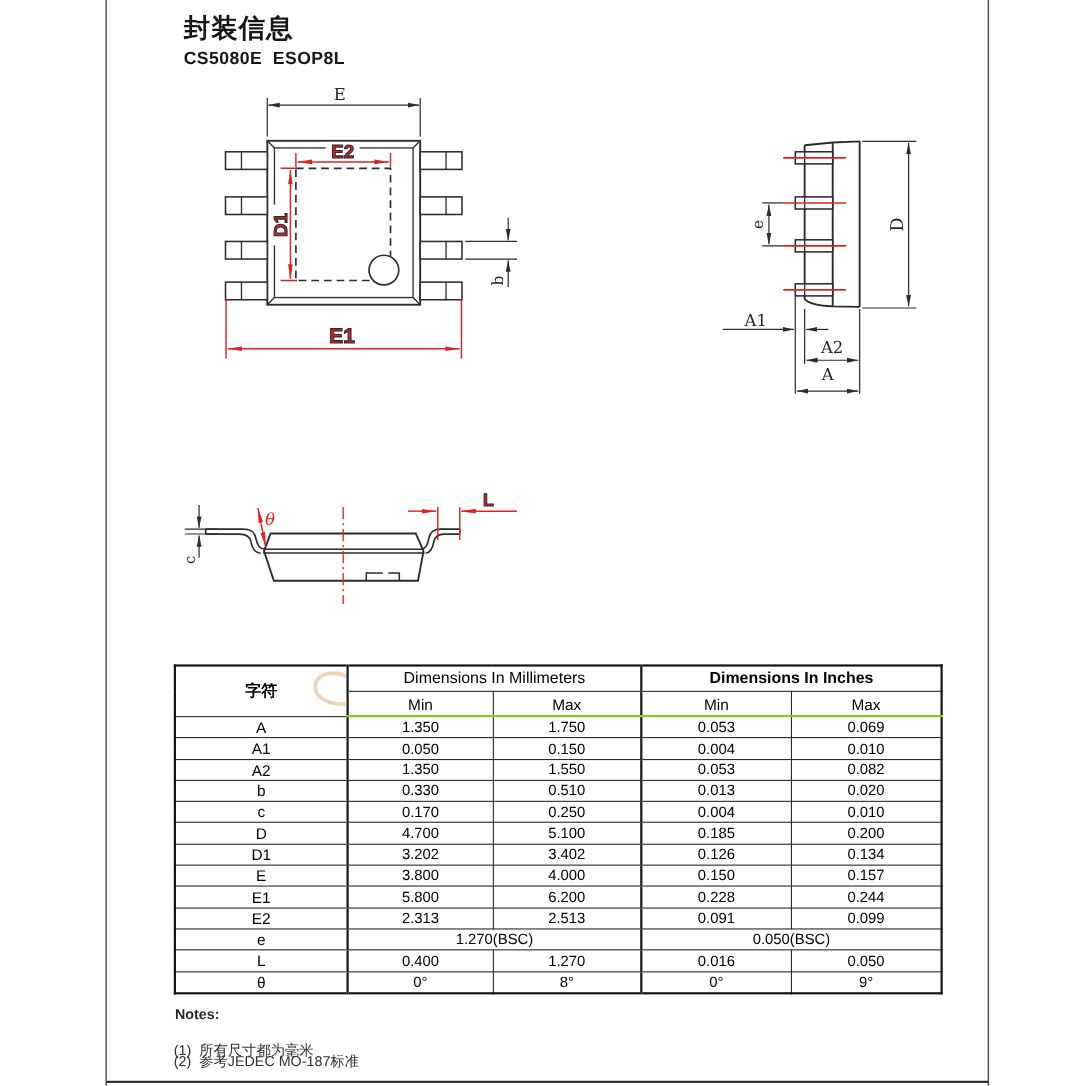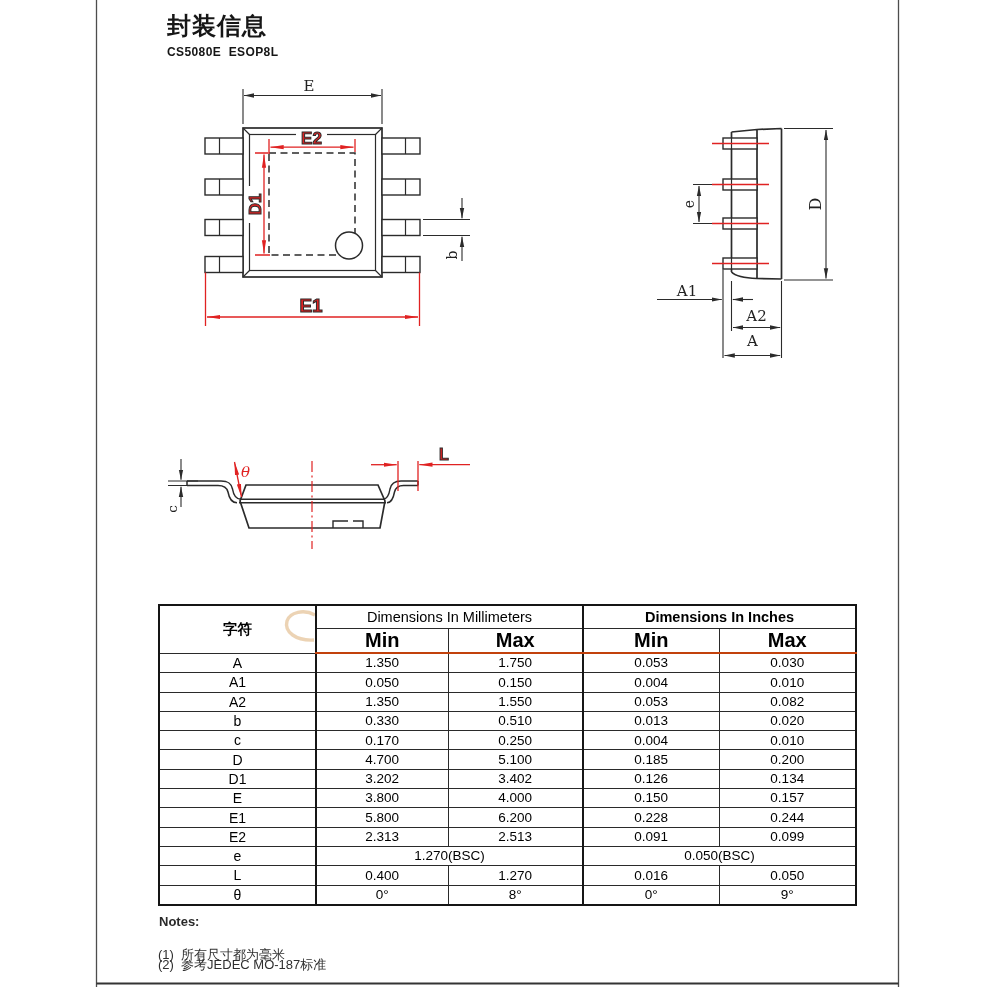--- a/index.html
+++ b/index.html
@@ -6,34 +6,34 @@
   body {
     width:991px; height:987px; position:relative; background:#ffffff;
     font-family:"Liberation Sans","DejaVu Sans",sans-serif; overflow:hidden; color:#1e1e1e;
   }
   .art { position:absolute; left:0; top:0; z-index:1; }
   .page-title {
     position:absolute; left:167px; top:10px; font-size:24px; font-weight:bold;
     color:#161616; letter-spacing:1px; z-index:3;
   }
   .page-subtitle {
-    position:absolute; left:167px; top:45px; font-size:12px; font-weight:bold;
+    position:absolute; left:167px; top:45px; font-size:16px; font-weight:bold;
     color:#161616; letter-spacing:0.4px; white-space:pre; z-index:3;
   }
   table.dim {
     position:absolute; left:158px; top:604px; width:697px; z-index:2;
     border-collapse:collapse; table-layout:fixed; background:transparent;
     border:2.2px solid #151515; color:#000000;
   }
   table.dim th, table.dim td {
     border:1.4px solid #2a2a2a; text-align:center; vertical-align:middle; padding:0;
     font-family:"Liberation Sans","DejaVu Sans",sans-serif;
   }
   table.dim thead tr.h1 th { height:22px; font-size:14.5px; }
-  table.dim thead tr.h2 th { height:21px; font-size:20px; font-weight:bold; border-bottom:2px solid #c2410c; }
+  table.dim thead tr.h2 th { height:21px; font-size:14px; font-weight:normal; border-bottom:2px solid #84cc16; }
   th.symhead { font-size:15px; font-weight:bold; }
   th.mmhead  { font-weight:normal;margin-top:11px; }
   th.inhead  { font-weight:bold; }
   .sep { border-left:2.1px solid #161616 !important; }
   table.dim tbody td { height:18.3px; font-size:13.5px; line-height:1; }
   table.dim tbody td.sym { font-size:14px; }
   .notes-head {
     position:absolute; left:159px; top:914px; font-size:13px; font-weight:bold;
     color:#2a2a2a; z-index:3;
   }
@@ -223,21 +223,21 @@
       <th class="sep">Min</th>
       <th>Max</th>
     </tr>
   </thead>
   <tbody>
     <tr>
       <td class="sym">A</td>
       <td class="sep">1.350</td>
       <td>1.750</td>
       <td class="sep">0.053</td>
-      <td>0.030</td>
+      <td>0.069</td>
     </tr>
     <tr>
       <td class="sym">A1</td>
       <td class="sep">0.050</td>
       <td>0.150</td>
       <td class="sep">0.004</td>
       <td>0.010</td>
     </tr>
     <tr>
       <td class="sym">A2</td>

